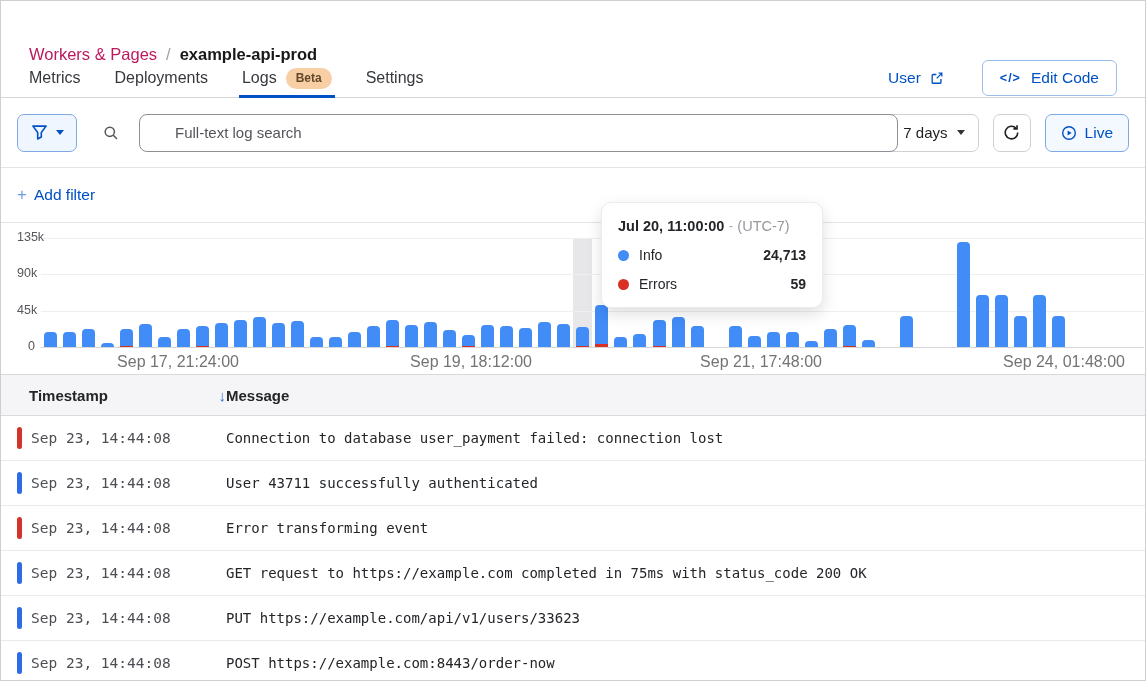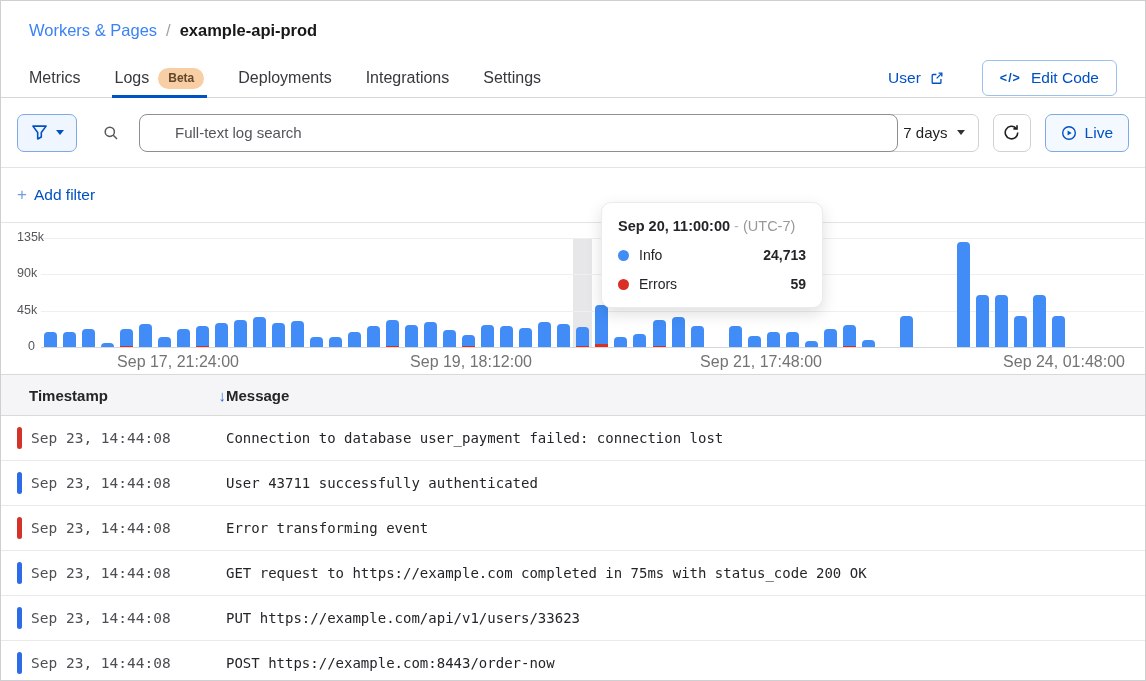--- a/index.html
+++ b/index.html
@@ -5,21 +5,21 @@
   * { margin:0; padding:0; box-sizing:border-box; }
   html,body { background:#fff; }
   body { font-family:"Liberation Sans", sans-serif; }
   .page {
     position:relative; width:1146px; height:681px; margin:0 auto;
     background:#fff; border:1px solid #cfcfd2; overflow:hidden;
     font-family:"Liberation Sans", sans-serif; color:#232528;
   }
   
   .breadcrumb { padding:20px 28px 0; height:58px; font-size:16.5px; display:flex; gap:9px; align-items:baseline; }
-  .breadcrumb .parent { color:#3b82f6; }
+  .breadcrumb .parent { color:#be185d;margin-top:24px; }
   .breadcrumb .sep { color:#a0a1a5; }
   .breadcrumb .current { color:#17181a; font-weight:700; }
   
   .tabs-row { display:flex; align-items:center; padding:0 28px; height:39px; border-bottom:1px solid #d6d6d9; }
   .tab { position:relative; height:100%; display:flex; align-items:center; gap:9px; margin-right:34px; font-size:16px; color:#36383d; cursor:pointer; white-space:nowrap; }
   .tab.active::after { content:""; position:absolute; left:-3px; right:-3px; bottom:-1px; height:3px; background:var(--accent); }
   .beta-badge { background:var(--beta-bg); color:var(--beta-text); font-size:12px; font-weight:600; padding:3.5px 10px; border-radius:999px; }
   .tab-actions { margin-left:auto; display:flex; align-items:center; gap:38px; }
   .visit-link { display:flex; align-items:center; gap:9px; color:var(--accent); font-size:15.5px; cursor:pointer; }
   .edit-code-btn { display:flex; align-items:center; gap:10px; height:36px; padding:0 17px; border:1px solid #9cc0ee; border-radius:6px; background:#fff; color:var(--accent); font-size:15.5px; cursor:pointer; }
@@ -78,30 +78,27 @@
   <div class="breadcrumb">
     <span class="parent">Workers &amp; Pages</span>
     <span class="sep">/</span>
     <span class="current">example-api-prod</span>
   </div>
 
   <div class="tabs-row">
     <div class="tab">
         <span>Metrics</span>
       </div>
+    <div class="tab">
+        <span>Deployments</span>
+      </div>
     <div class="tab active">
       <span>Logs</span>
       <span class="beta-badge">Beta</span>
     </div>
-    <div class="tab">
-        <span>Deployments</span>
-      </div>
-    <div class="tab">
-        <span>Integrations</span>
-      </div>
     <div class="tab">
         <span>Settings</span>
       </div>
     <div class="tab-actions">
       <span class="visit-link">
         <span>User</span>
         <svg width="14" height="14" viewBox="0 0 16 16">
             <path d="M12.5 9.2v3.8a1 1 0 0 1-1 1h-8a1 1 0 0 1-1-1v-8a1 1 0 0 1 1-1h3.8" fill="none" stroke="#0051c3" stroke-width="1.5"></path>
             <path d="M9.8 2.5h3.7v3.7" fill="none" stroke="#0051c3" stroke-width="1.5"></path>
             <path d="M13.3 2.7L7.6 8.4" stroke="#0051c3" stroke-width="1.5"></path>
@@ -428,21 +425,21 @@
           <div class="bar-slot"></div>
           <div class="bar-slot"></div>
         </div>
     <div class="gridline" style="top: 0px;"></div>
         <div class="gridline" style="top: 36.3333px;"></div>
         <div class="gridline" style="top: 72.6667px;"></div>
         <div class="gridline baseline" style="top: 109px;"></div>
       </div>
     <div class="chart-tooltip">
       <div class="tt-title">
-        <span>Sep 20, 11:00:00</span>
+        <span>Jul 20, 11:00:00</span>
         <span class="tt-sep">-</span>
         <span class="tt-tz">(UTC-7)</span>
       </div>
       <div class="tt-row">
         <span class="tt-dot" style="background:#418CF7"></span>
         <span>Info</span>
         <span class="tt-val">24,713</span>
       </div>
       <div class="tt-row">
         <span class="tt-dot" style="background:#DA2F24"></span>

